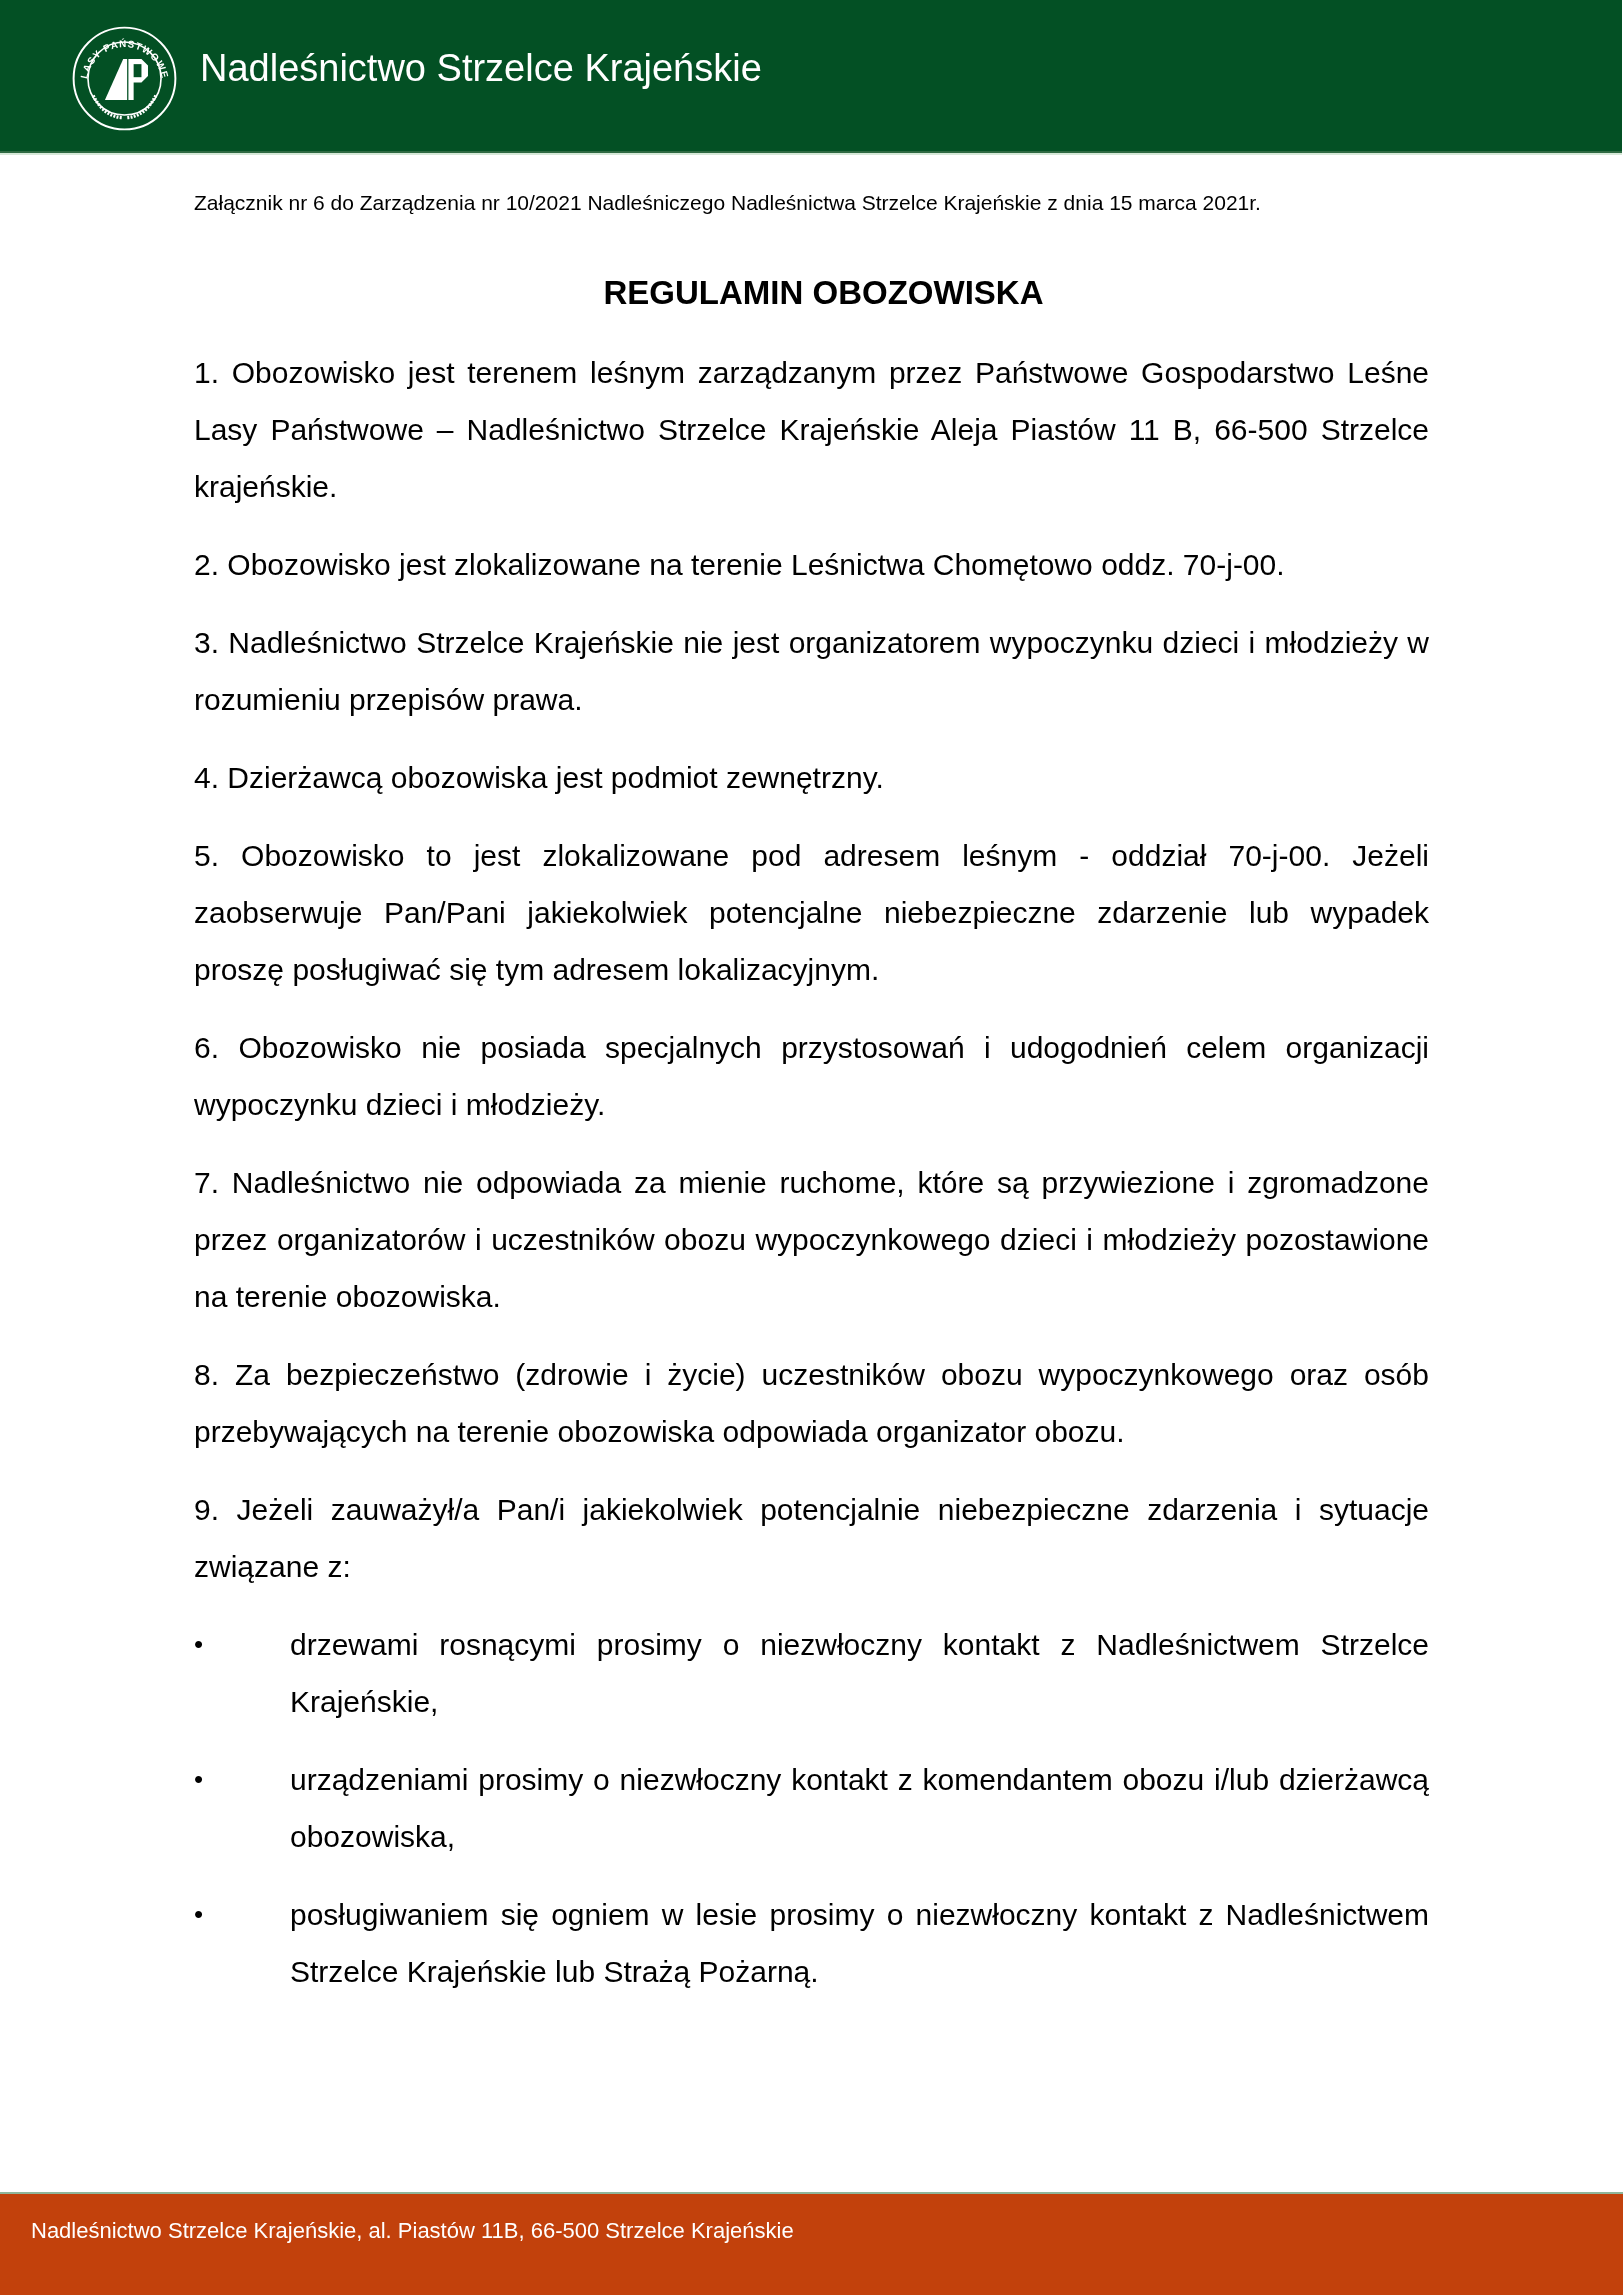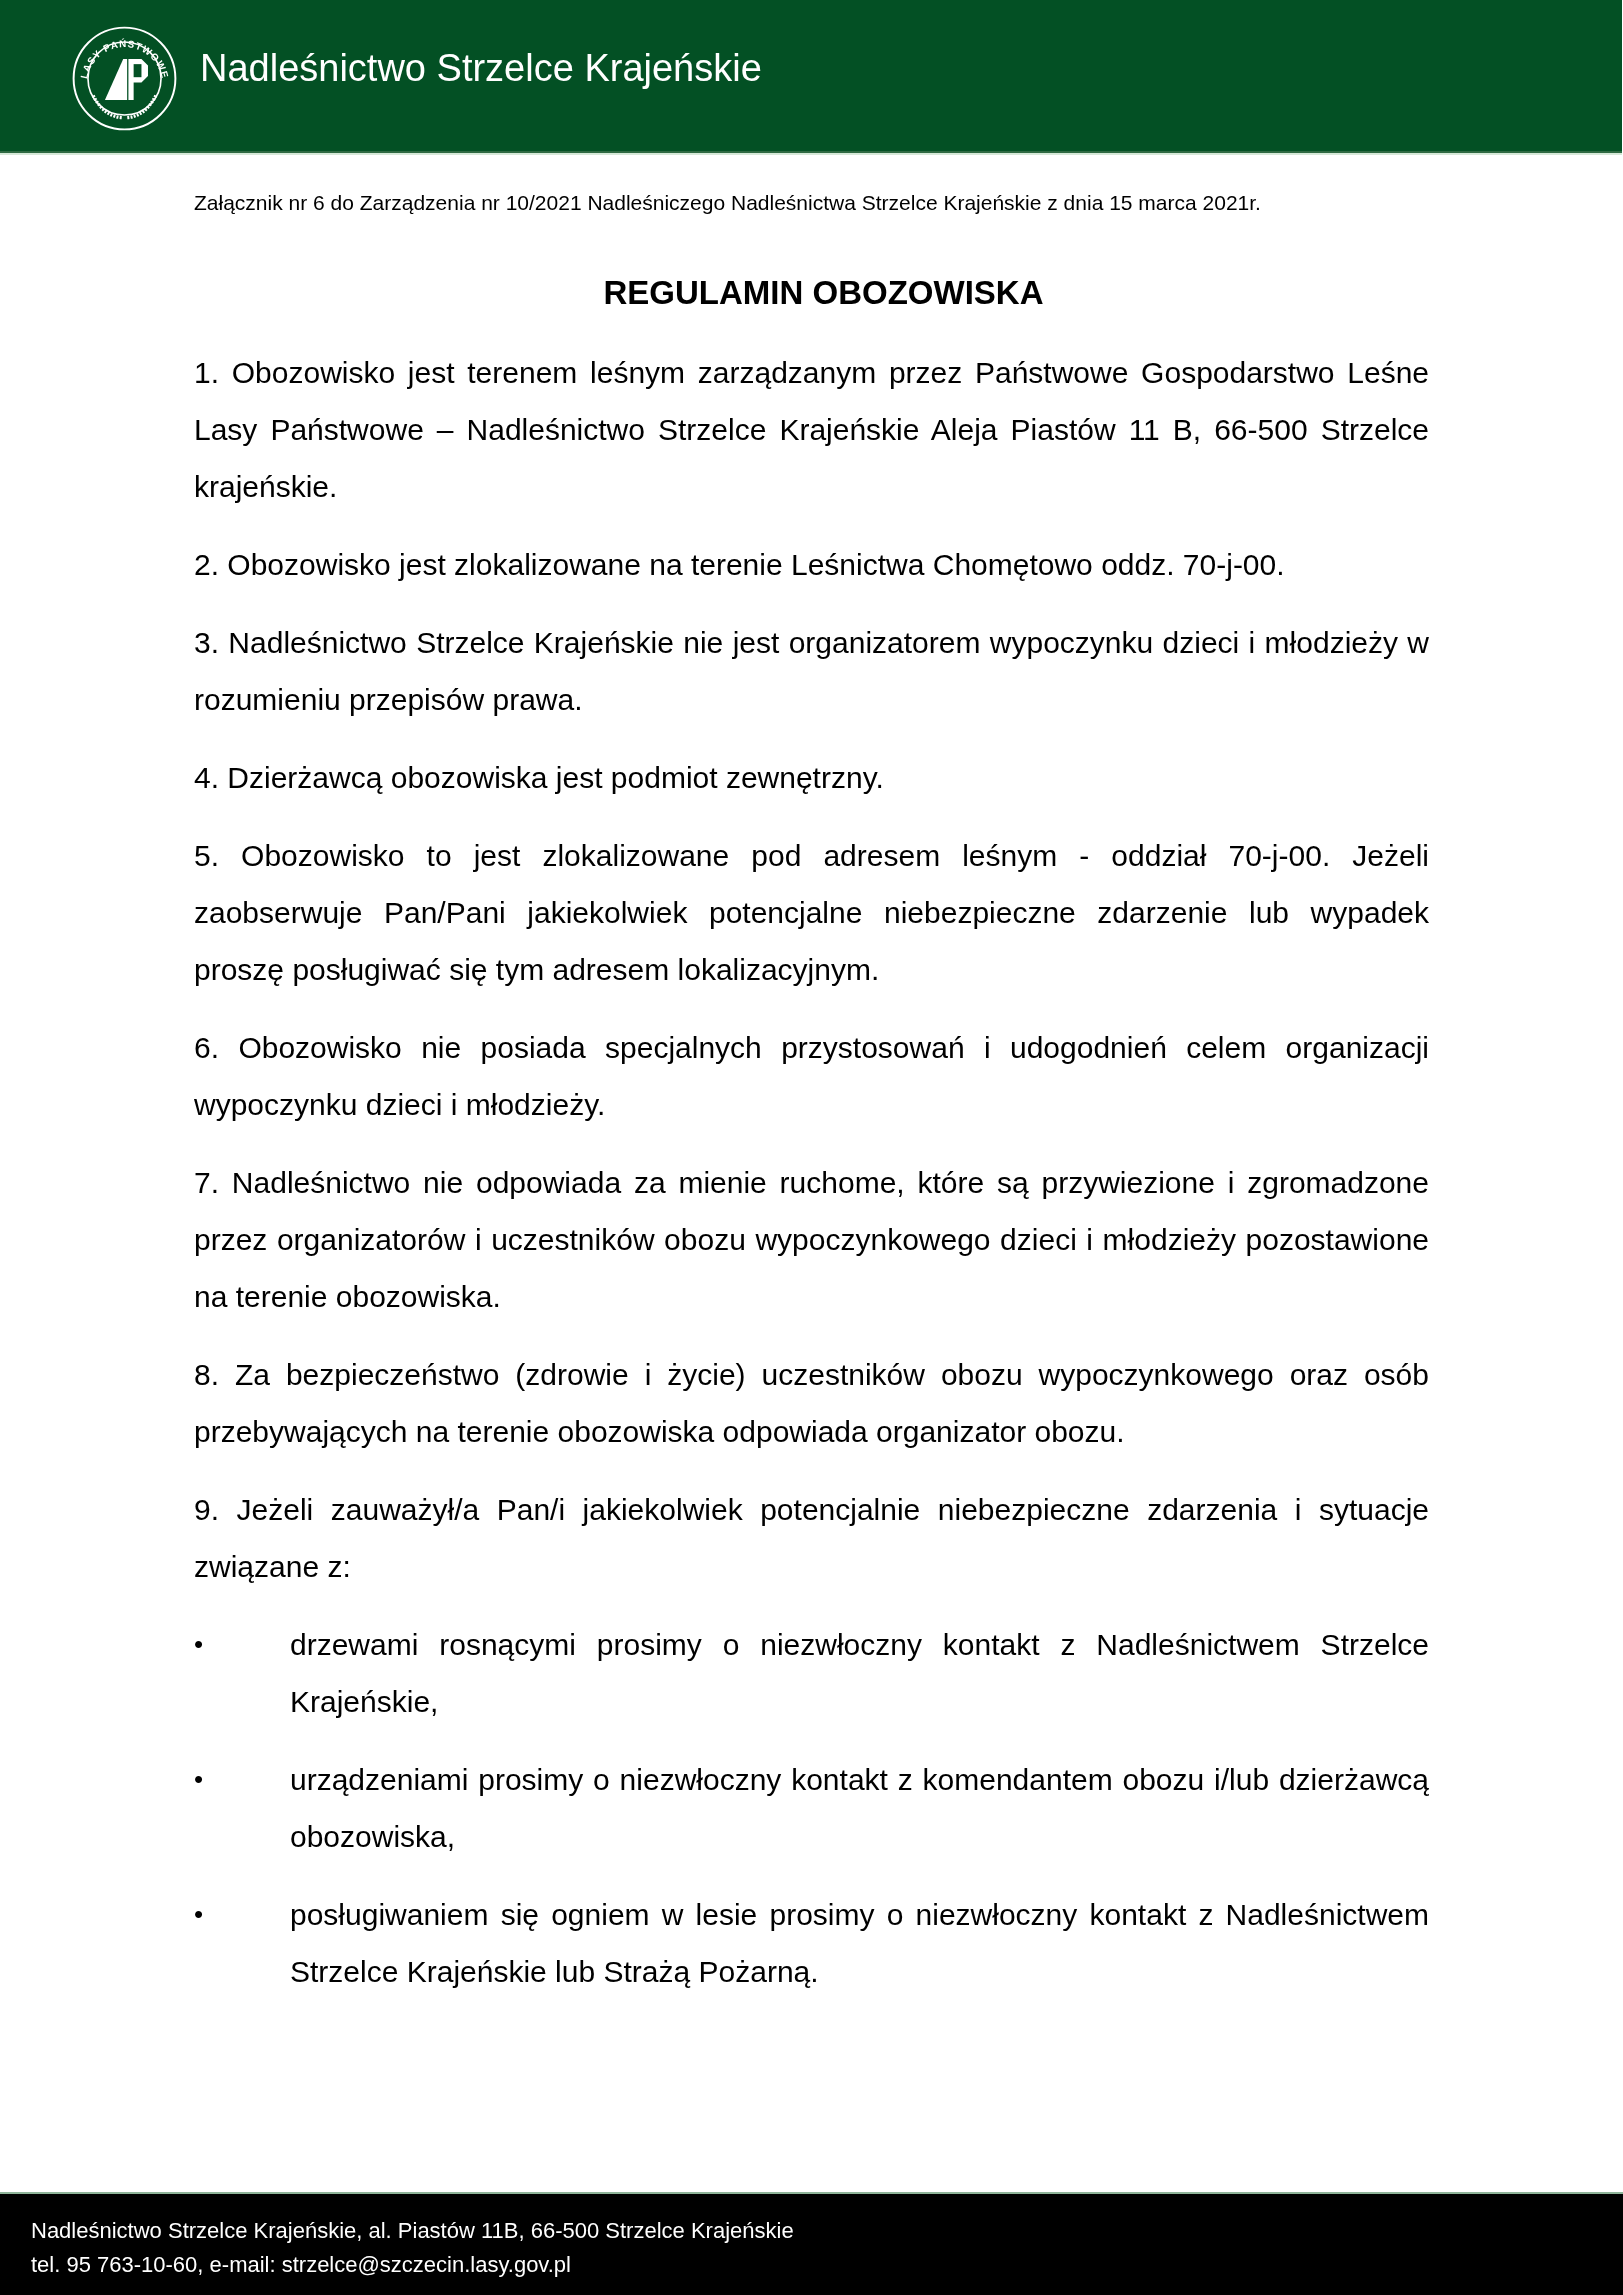--- a/index.html
+++ b/index.html
@@ -86,21 +86,21 @@
       left: 0;
       top: 0;
       font-size: 26px;
     }
     .footer {
       position: absolute;
       left: 0;
       top: 2192px;
       width: 1623px;
       height: 103px;
-      background: #000000;
+      background: #c2410c;
       border-top: 2px solid #8fb59a;
       box-sizing: border-box;
     }
     .footer-address {
       position: absolute;
       left: 31px;
       top: 19.6px;
       font-size: 22px;
       line-height: 34px;
       color: #ffffff;
@@ -164,16 +164,15 @@
     <li class="list-item">
       <span class="bullet">•</span>
       <span>posługiwaniem się ogniem w lesie prosimy o niezwłoczny kontakt z Nadleśnictwem Strzelce Krajeńskie lub Strażą Pożarną.</span>
     </li>
   </ul>
 </main>
 
 <footer class="footer">
   <div class="footer-address">
     <div>Nadleśnictwo Strzelce Krajeńskie, al. Piastów 11B, 66-500 Strzelce Krajeńskie</div>
-    <div>tel. 95 763-10-60, e-mail: strzelce@szczecin.lasy.gov.pl</div>
   </div>
 </footer>
 
 
 </body></html>

